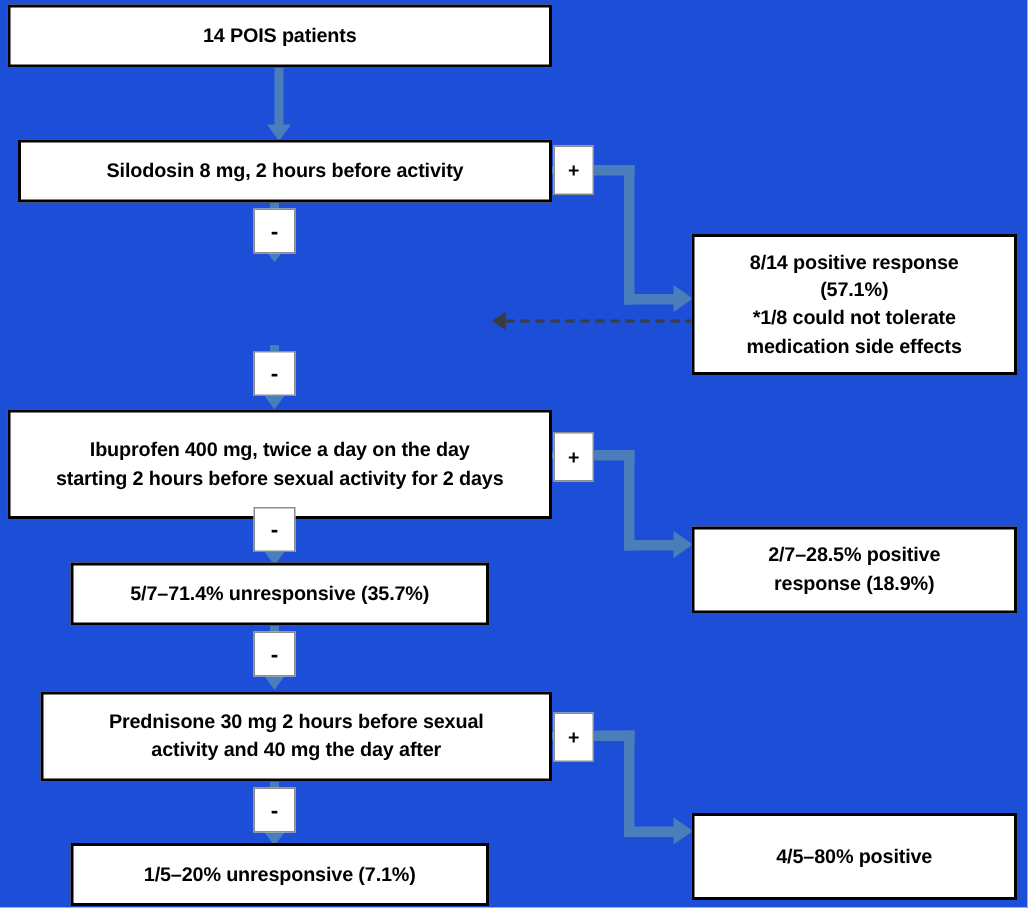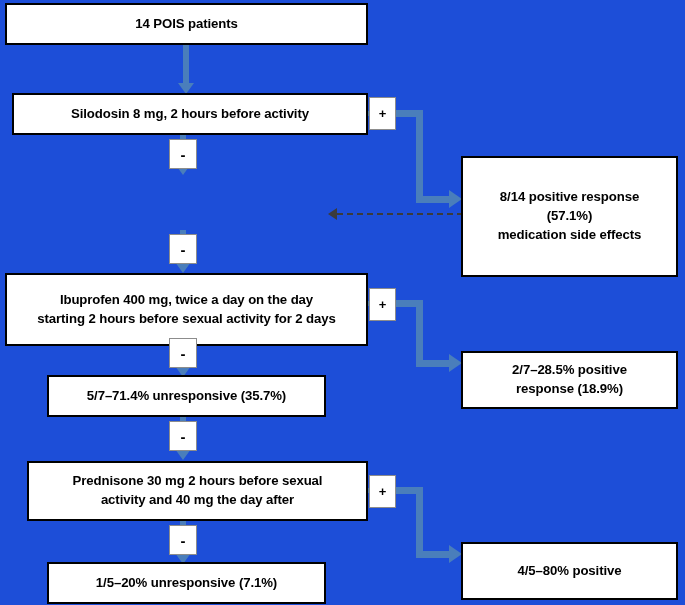--- a/index.html
+++ b/index.html
@@ -126,24 +126,25 @@
   <div class="arrow-right" style="left:449px; top:190px;"></div>
 
   <div class="vline" style="left:180px; top:135px; width:6px; height:7px;"></div>
   <div class="marker minus" style="left:169px; top:139px; width:28px; height:30px;">
     <span>-</span>
   </div>
   <div class="vline" style="left:180px; top:162px; width:6px; height:8px;"></div>
   <div class="arrow-down" style="left:175px; top:164px;"></div>
 
 
-  <div class="node" style="left:461px; top:156px; width:217px; height:121px;">
+  <div class="node" style="left:461px; top:156px; width:217px; height:94px;">
     <span class="txt">
       <span class="line">8/14 positive response</span>
       <span class="line">(57.1%)</span>
+      <span class="line">*1/8 could not tolerate</span>
       <span class="line">medication side effects</span>
     </span>
   </div>
 
   <div class="dashline" style="left:337px; top:213px; width:126px; height:0;"></div>
   <div class="arrow-left-sm" style="left:328px; top:208px;"></div>
 
   <div class="vline" style="left:180px; top:230px; width:6px; height:7px;"></div>
   <div class="marker minus" style="left:169px; top:234px; width:28px; height:30px;">
     <span>-</span>

